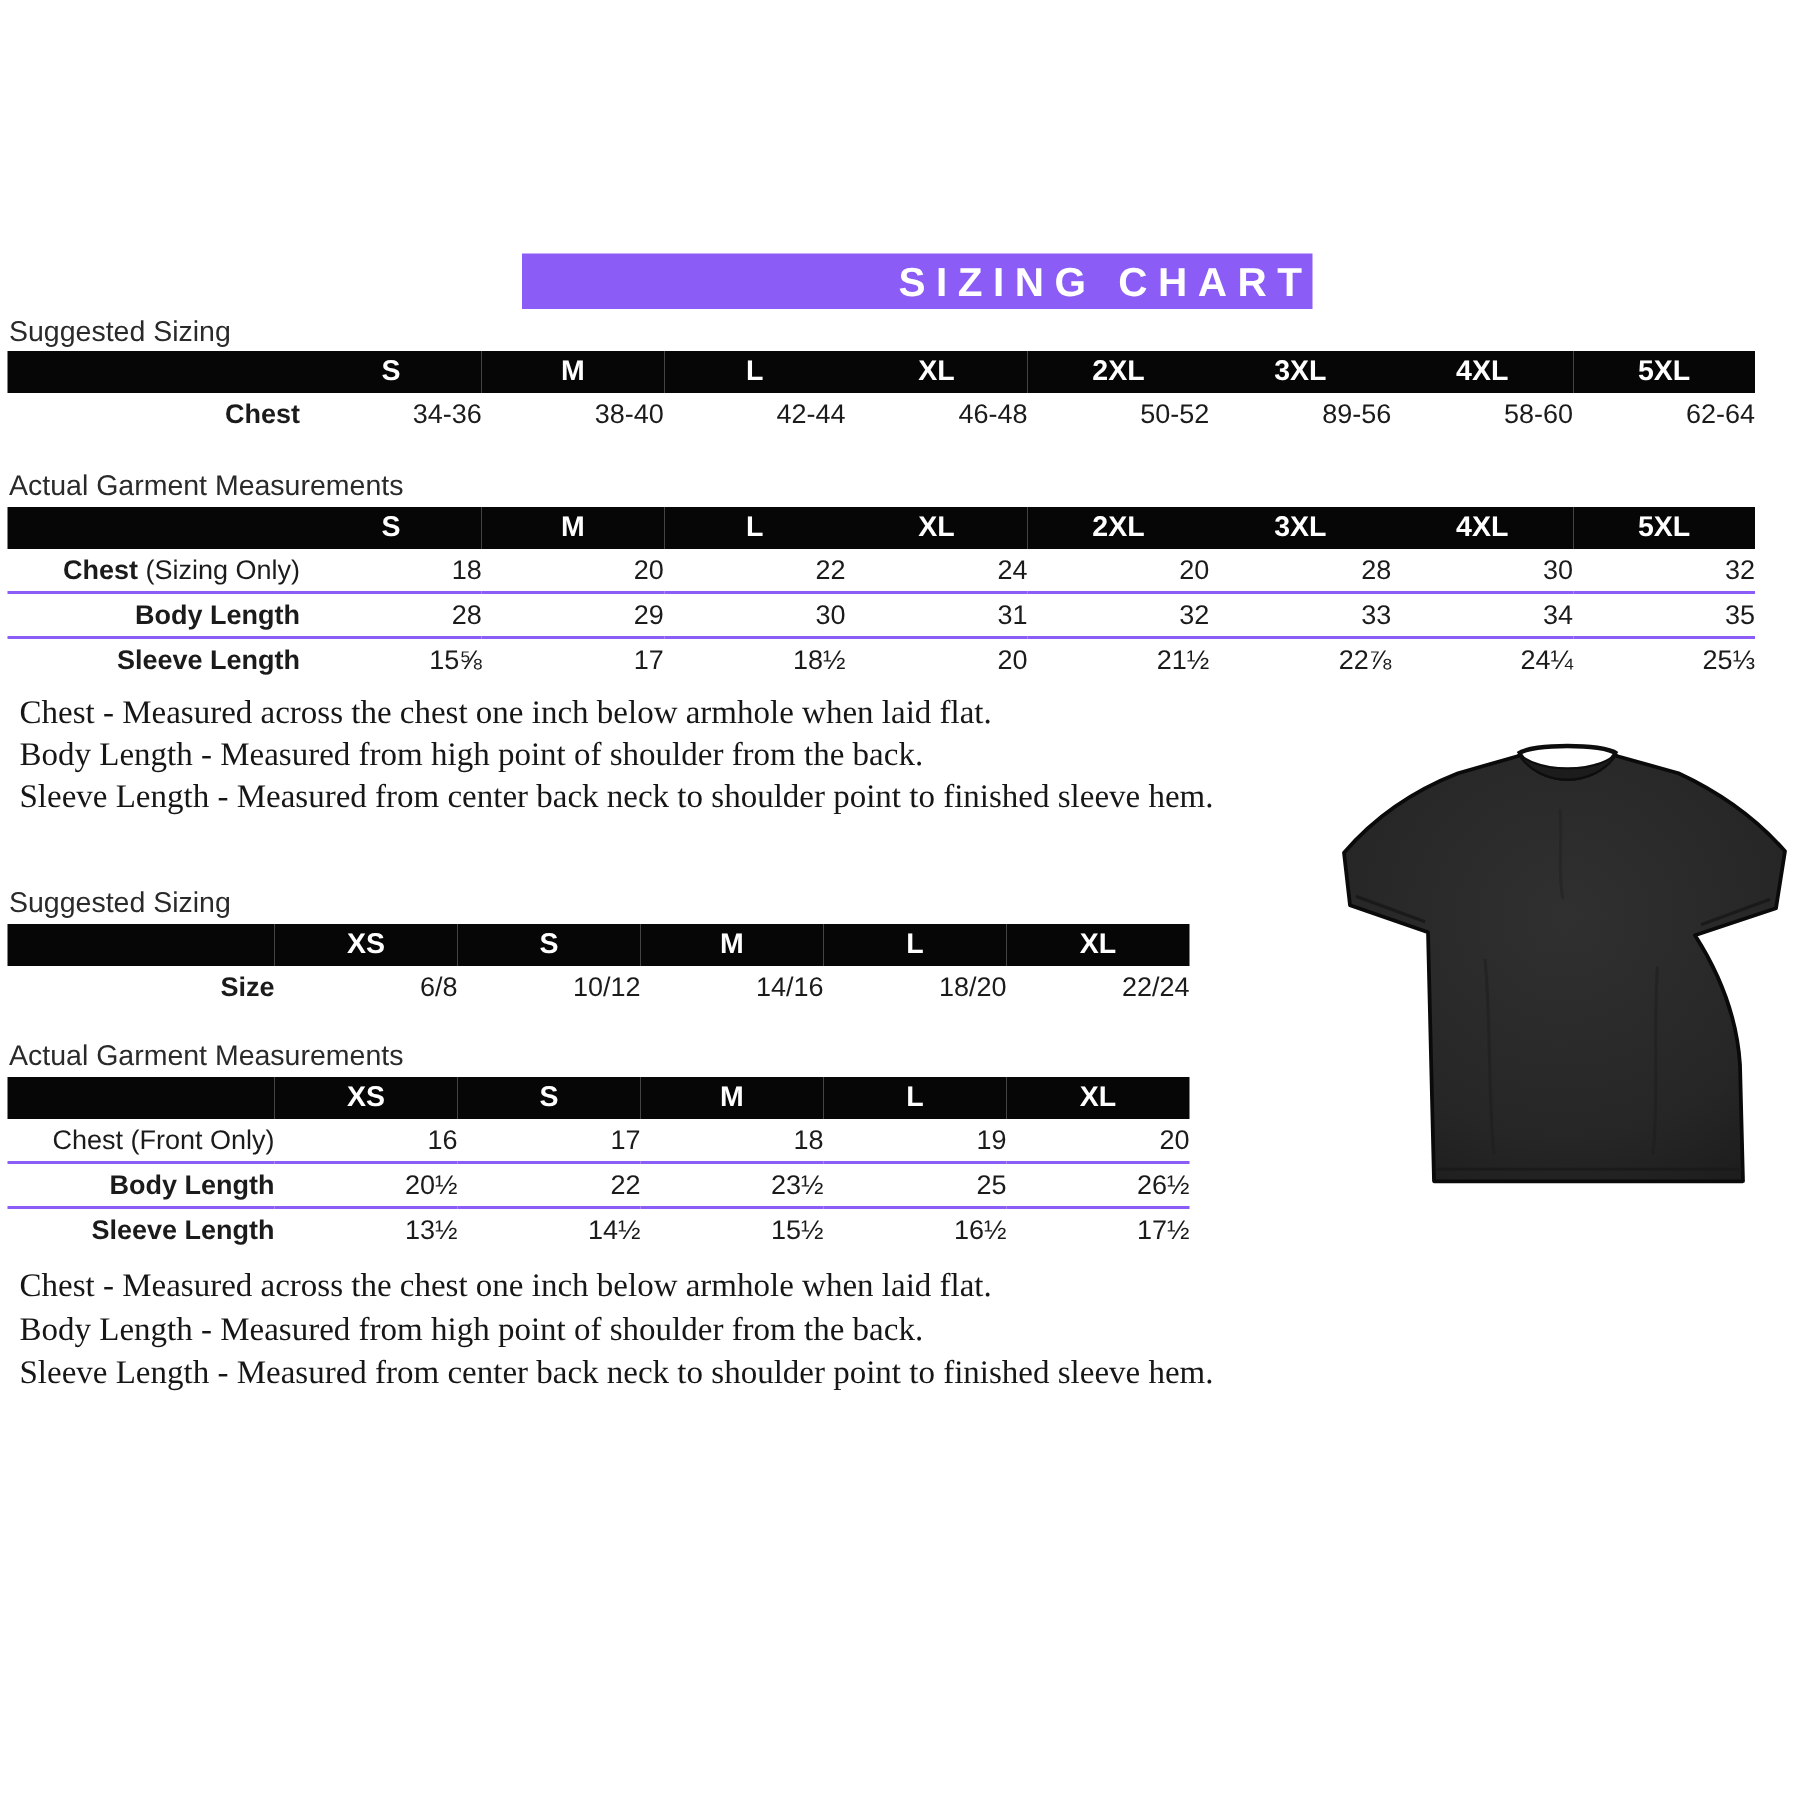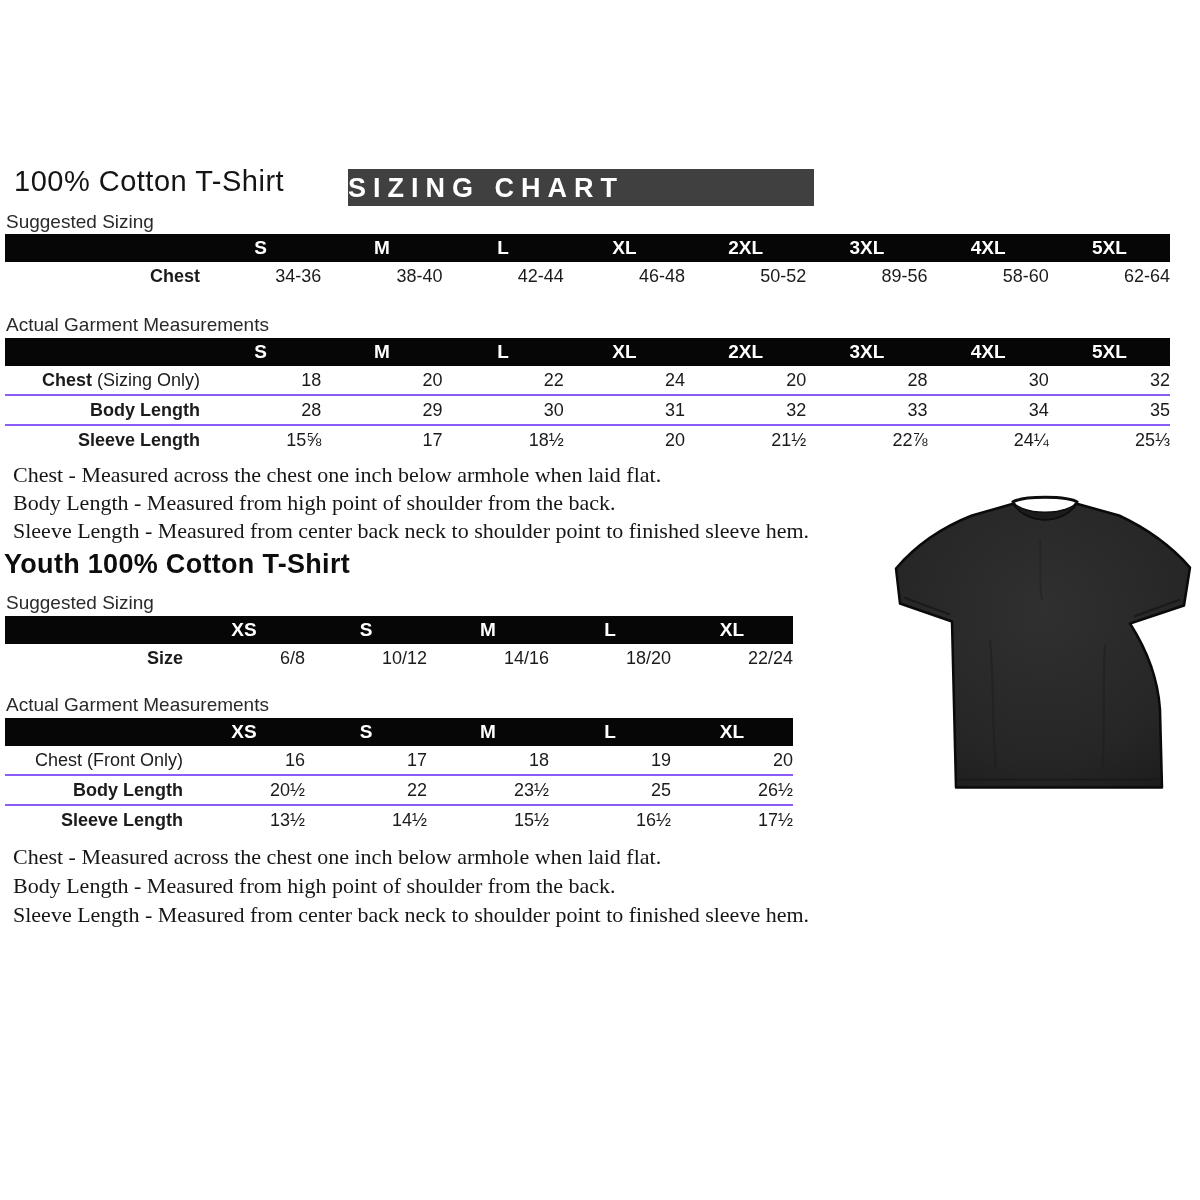--- a/index.html
+++ b/index.html
@@ -1,22 +1,22 @@
 <!DOCTYPE html>
 <html><head>
 <meta charset="utf-8">
 <style>
   html,body{margin:0;padding:0;background:#fff;}
   #page{position:relative;width:1200px;height:1200px;background:#ffffff;
         font-family:"Liberation Sans", sans-serif;color:#1b1b1b;overflow:hidden;}
 
   .title{position:absolute;left:14px;top:165px;font-size:29px;font-weight:400;color:#141414;letter-spacing:.5px;}
-  .banner{position:absolute;left:348px;top:169px;width:466px;height:37px;background:#404040;
+  .banner{position:absolute;left:348px;top:169px;width:527px;height:37px;background:#8b5cf6;
           color:#fff;font-weight:bold;font-size:27px;letter-spacing:7px;
-          text-align:left;line-height:38px;}
+          text-align:right;line-height:38px;}
   .seclabel{position:absolute;left:6px;font-size:19px;color:#2a2a2a;}
 
   .tablewrap{position:absolute;left:5px;width:1165px;}
   .tablewrap.youth{width:788px;}
   table.sz{width:100%;border-collapse:collapse;table-layout:fixed;}
   table.sz th{background:#060606;color:#fff;font-size:19px;font-weight:bold;
               height:28px;padding:0;text-align:center;}
   table.sz td{font-size:18px;color:#1b1b1b;height:28px;text-align:right;padding:0;}
   table.sz td.lbl{text-align:right;padding-left:11px;}
   table.sz .b{font-weight:bold;}
@@ -29,21 +29,20 @@
   .youth-title{position:absolute;left:4px;top:549px;font-size:27px;font-weight:bold;color:#0d0d0d;letter-spacing:.3px;}
 
   .tshirt{position:absolute;left:890px;top:468px;width:310px;height:348px;}
   .tshirt svg{display:block;width:100%;height:100%;}
 </style>
 </head>
 <body>
 
 <div id="page">
 
-  <div class="title">100% Cotton T-Shirt</div>
   <div class="banner">SIZING CHART</div>
 
   <div class="seclabel" style="top:211px">Suggested Sizing</div>
   <div class="tablewrap" style="top:234px">
       <table class="sz">
         <colgroup>
           <col style="width: 195px;">
           <col>
           <col>
           <col>
@@ -146,21 +145,20 @@
         </tbody>
       </table>
     </div>
 
   <div class="notes" style="top:461px">
       <div class="note">Chest - Measured across the chest one inch below armhole when laid flat.</div>
       <div class="note">Body Length - Measured from high point of shoulder from the back.</div>
       <div class="note">Sleeve Length - Measured from center back neck to shoulder point to finished sleeve hem.</div>
     </div>
 
-  <div class="youth-title">Youth 100% Cotton T-Shirt</div>
 
   <div class="seclabel" style="top:592px">Suggested Sizing</div>
   <div class="tablewrap youth" style="top:616px">
       <table class="sz">
         <colgroup>
           <col style="width: 178px;">
           <col>
           <col>
           <col>
           <col>

